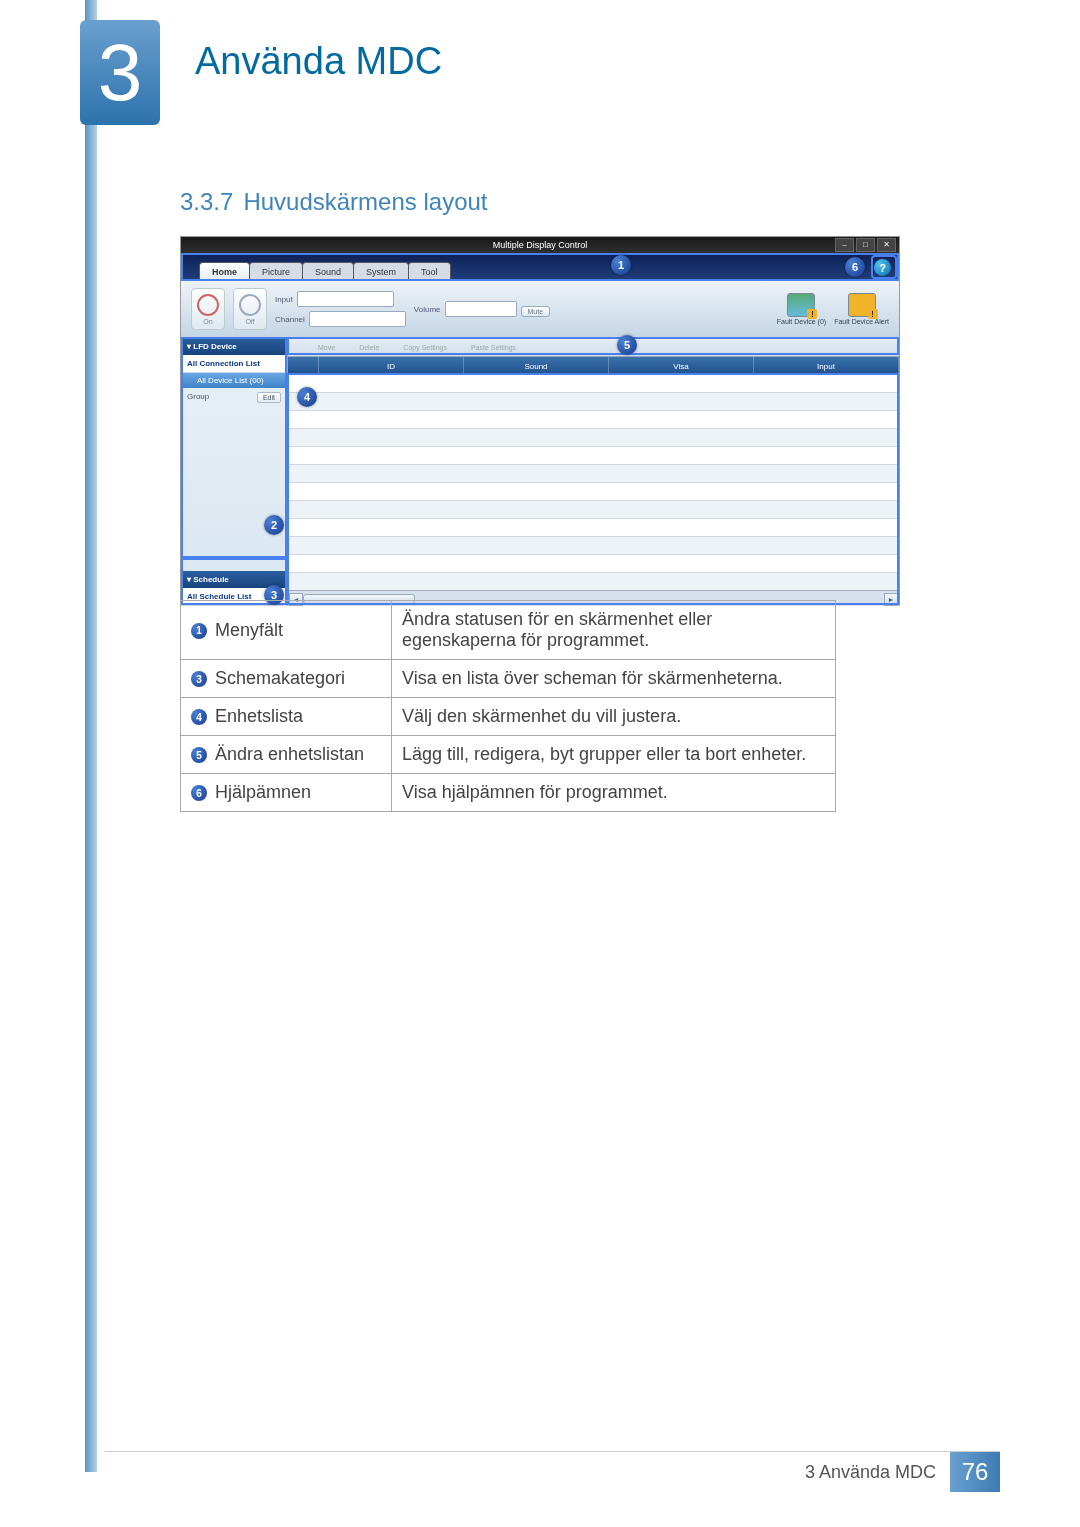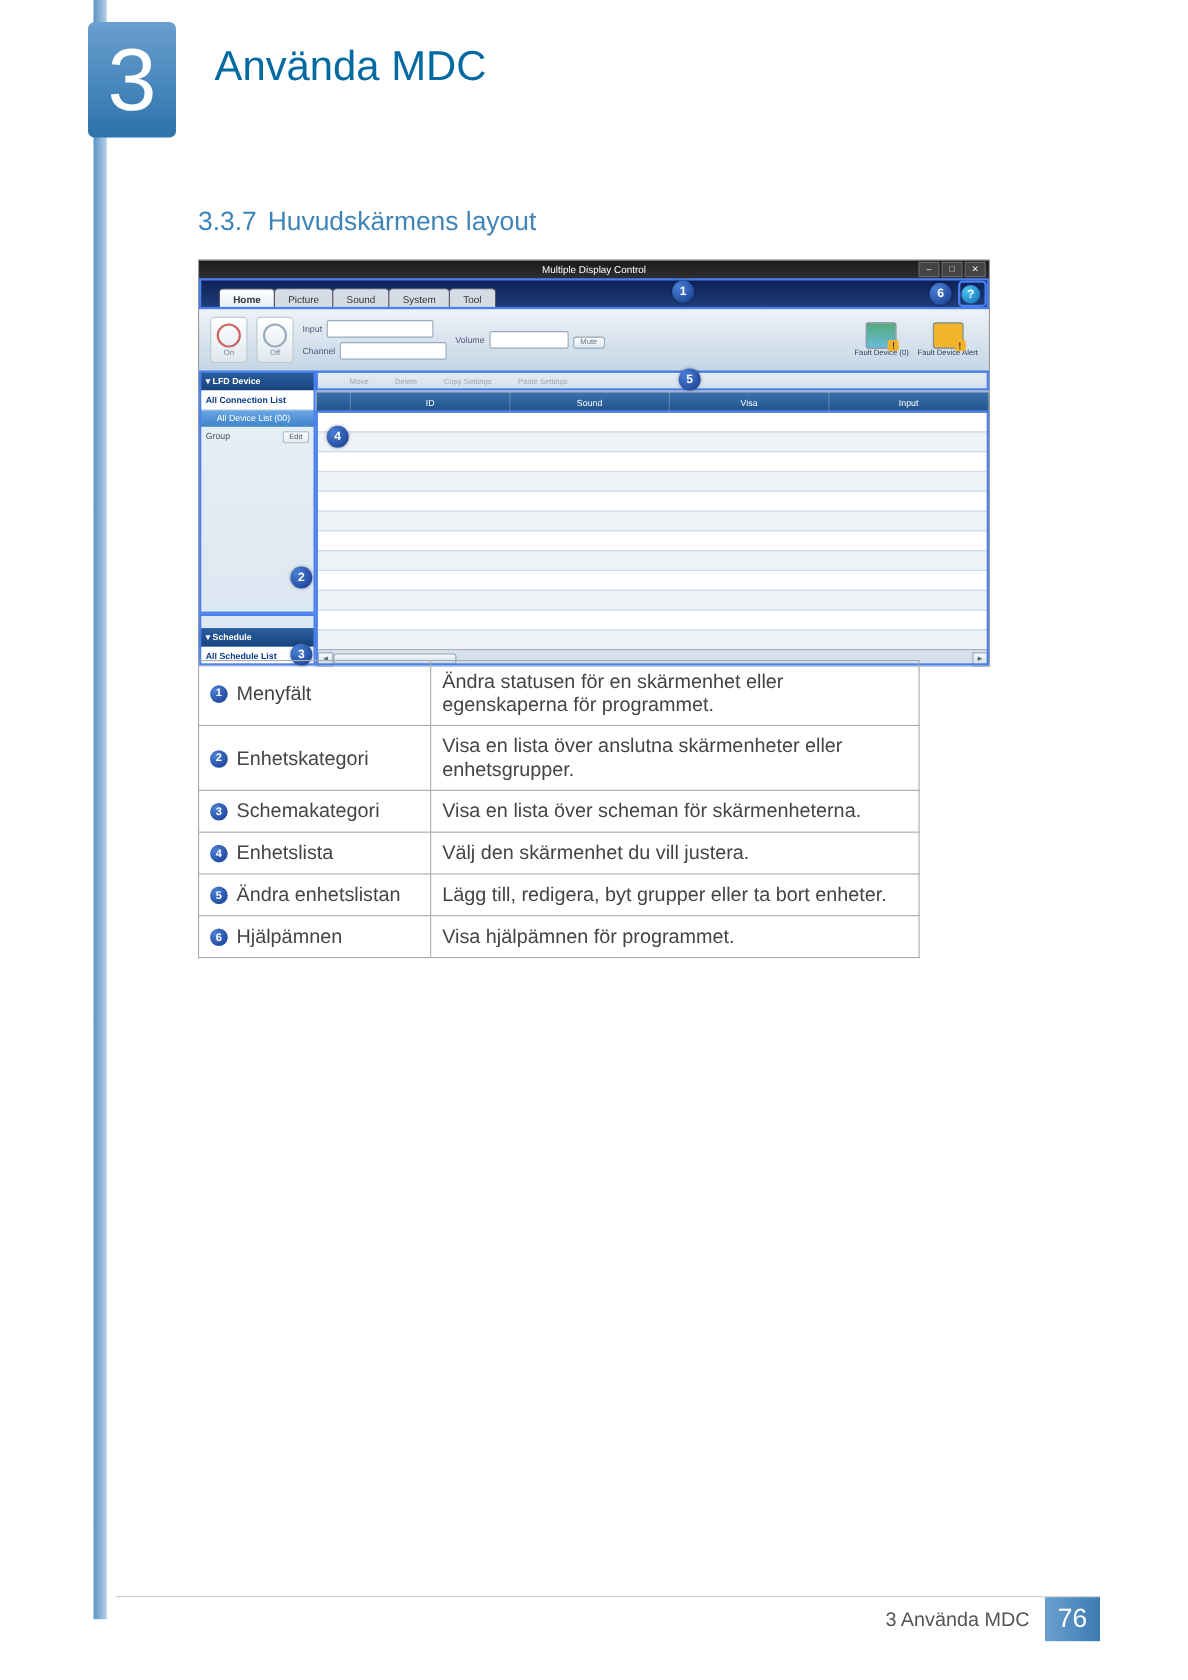--- a/index.html
+++ b/index.html
@@ -193,24 +193,20 @@
   <div class="callout" style="left:664px;top:20px">6</div>
 </div>
 
 <table class="legend">
   <tbody>
       <tr>
         <td class="k"><span class="num">1</span><span>Menyfält</span></td>
         <td>Ändra statusen för en skärmenhet eller egenskaperna för programmet.</td>
       </tr>
   <tr>
-        <td class="k"><span class="num">2</span><span>Enhetskategori</span></td>
-        <td>Visa en lista över anslutna skärmenheter eller enhetsgrupper.</td>
-      </tr>
-  <tr>
         <td class="k"><span class="num">3</span><span>Schemakategori</span></td>
         <td>Visa en lista över scheman för skärmenheterna.</td>
       </tr>
   <tr>
         <td class="k"><span class="num">4</span><span>Enhetslista</span></td>
         <td>Välj den skärmenhet du vill justera.</td>
       </tr>
   <tr>
         <td class="k"><span class="num">5</span><span>Ändra enhetslistan</span></td>
         <td>Lägg till, redigera, byt grupper eller ta bort enheter.</td>

